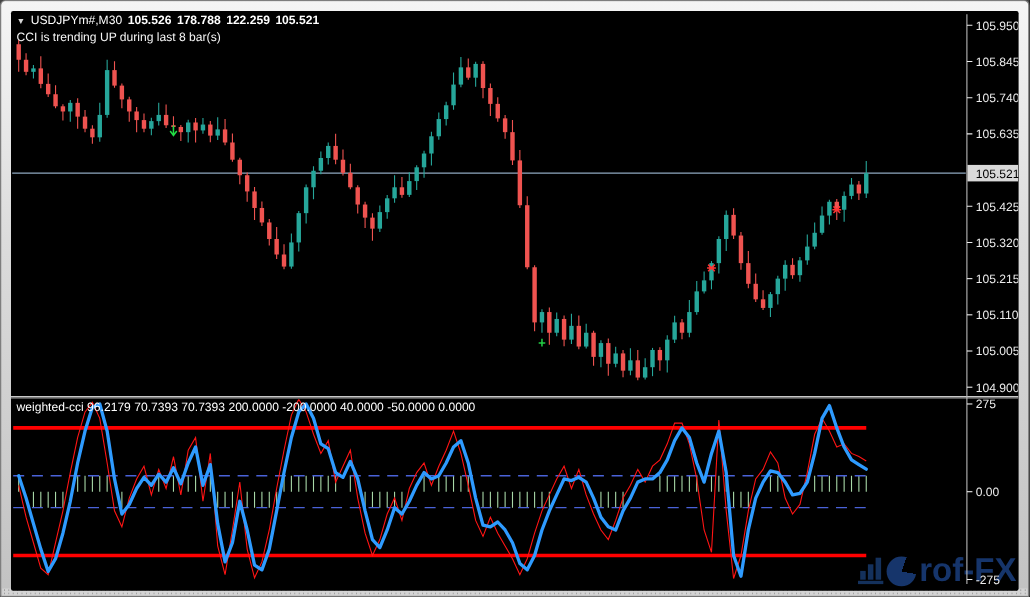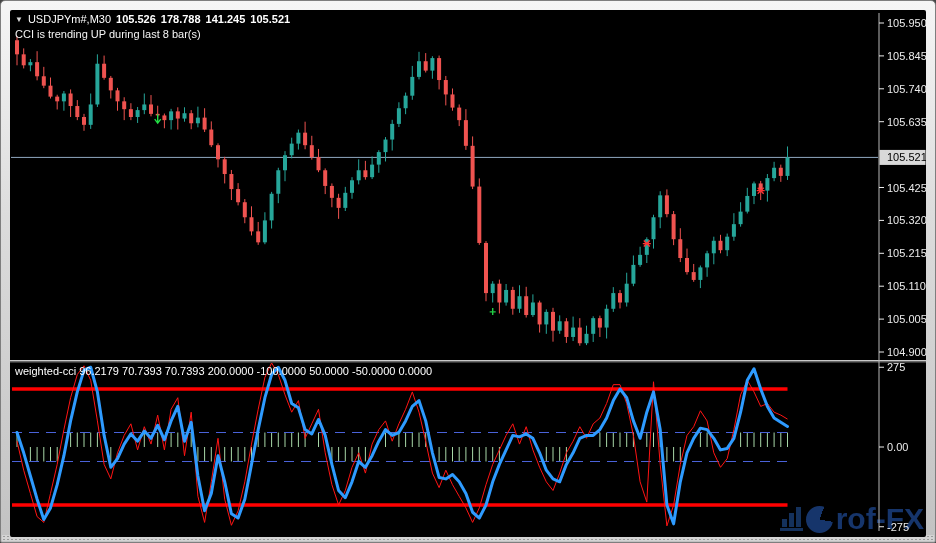--- a/index.html
+++ b/index.html
@@ -452,22 +452,22 @@
           <rect x="869.5" y="139.920000000001" width="46" height="15" fill="#d9d9d9"></rect>
           <text x="877" y="151.420000000001" fill="#000000" font-size="11" font-family="Liberation Sans, sans-serif">105.521</text>
         </g>
       </svg>
 
     <div class="hdr">
       <span class="tri">▼</span>
       <span class="sym">USDJPYm#,M30</span>
       <span class="q">105.526</span>
       <span class="q">178.788</span>
-      <span class="q">141.245</span>
+      <span class="q">122.259</span>
       <span class="q">105.521</span>
     </div>
 
     <div class="alert-line">CCI is trending UP during last 8 bar(s)</div>
 
-    <div class="ind-hdr">weighted-cci 96.2179 70.7393 70.7393 200.0000 -100.0000 50.0000 -50.0000 0.0000</div>
+    <div class="ind-hdr">weighted-cci 96.2179 70.7393 70.7393 200.0000 -200.0000 40.0000 -50.0000 0.0000</div>
 
   </div>
 </div>
 
 </body></html>

